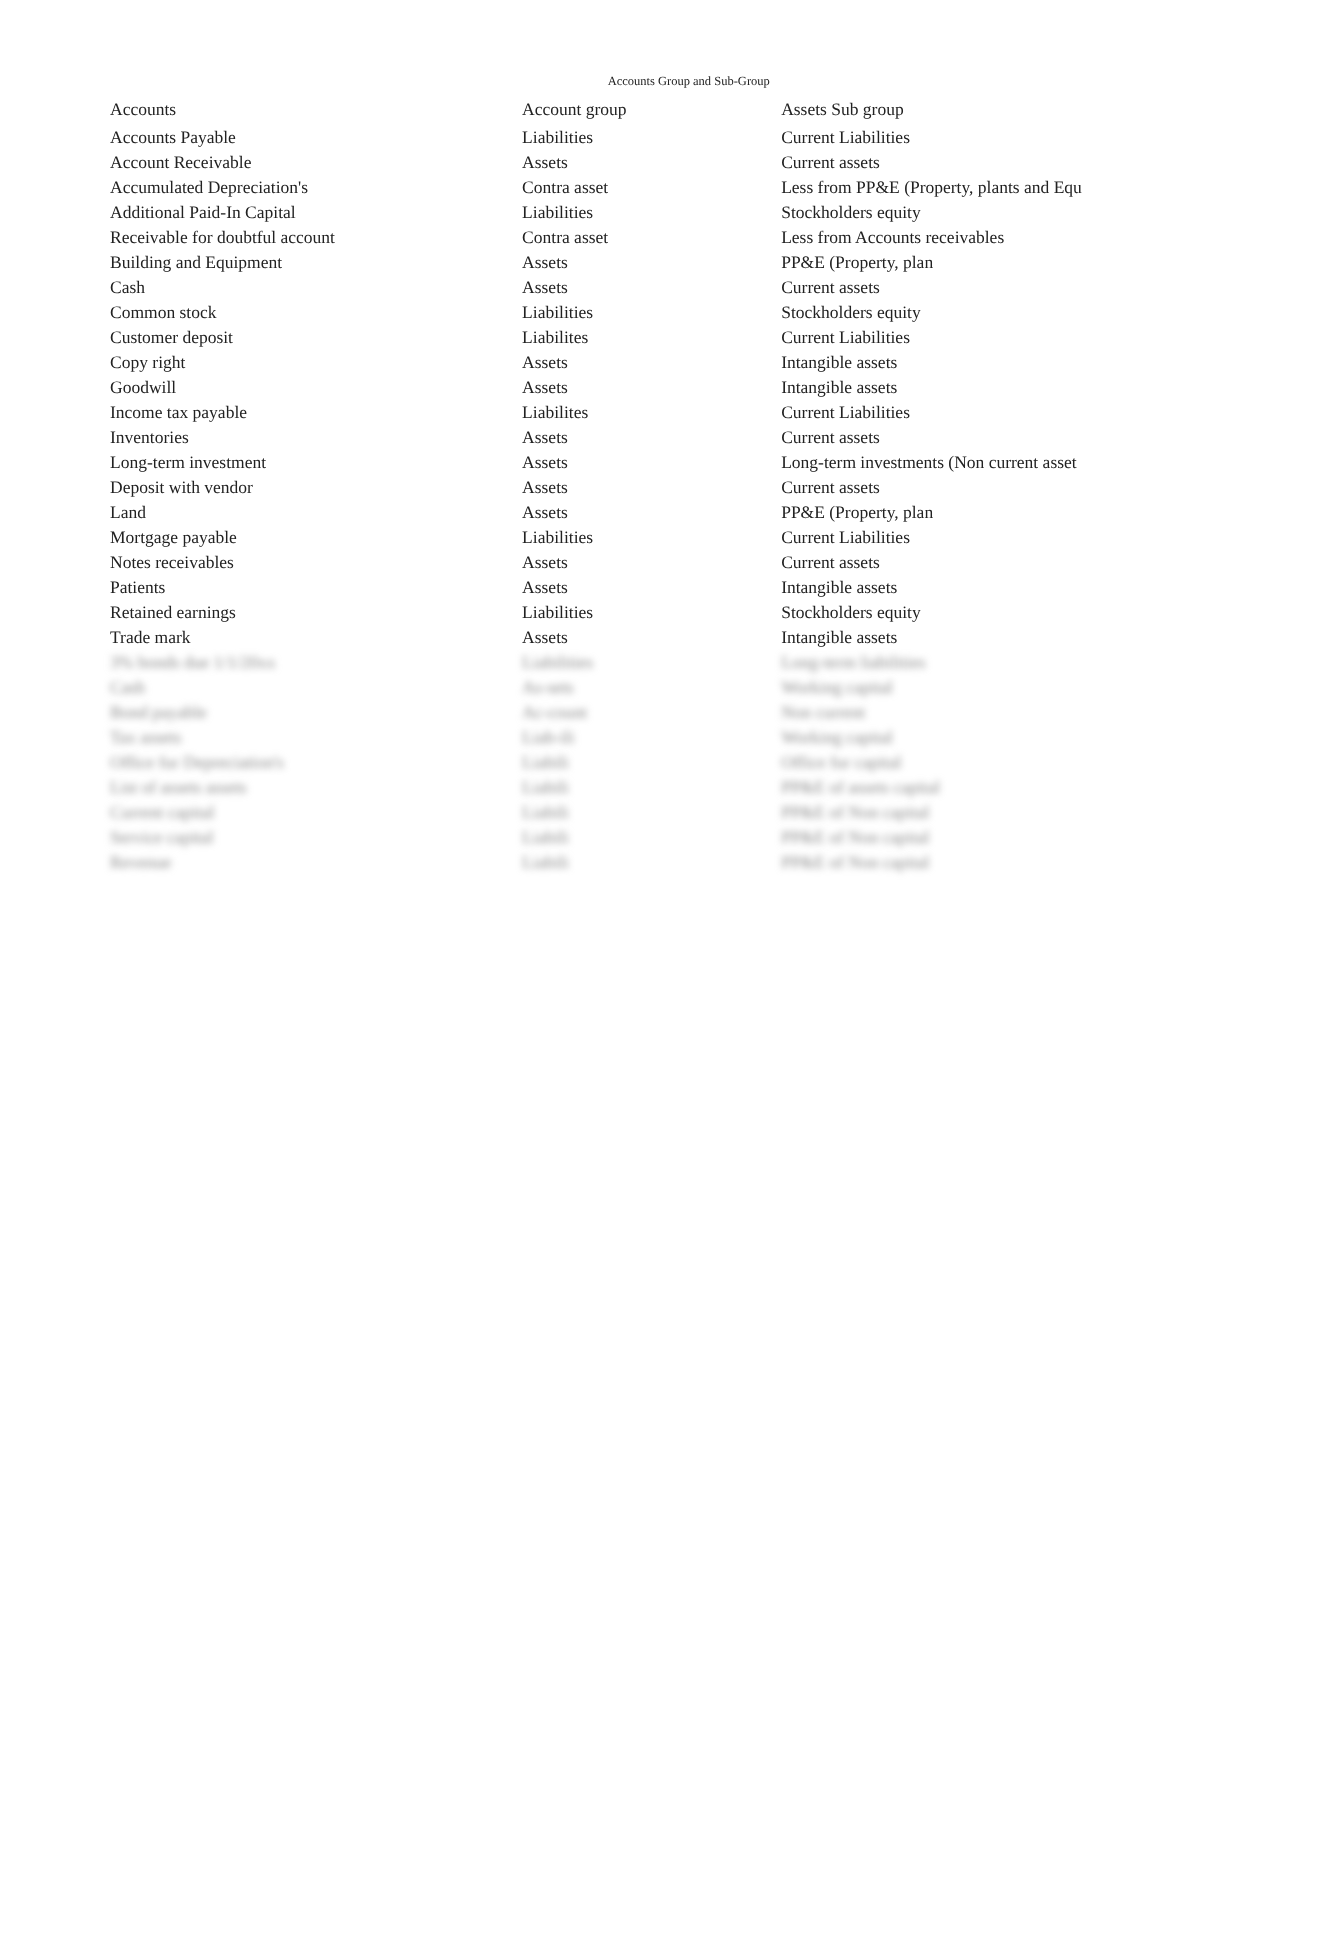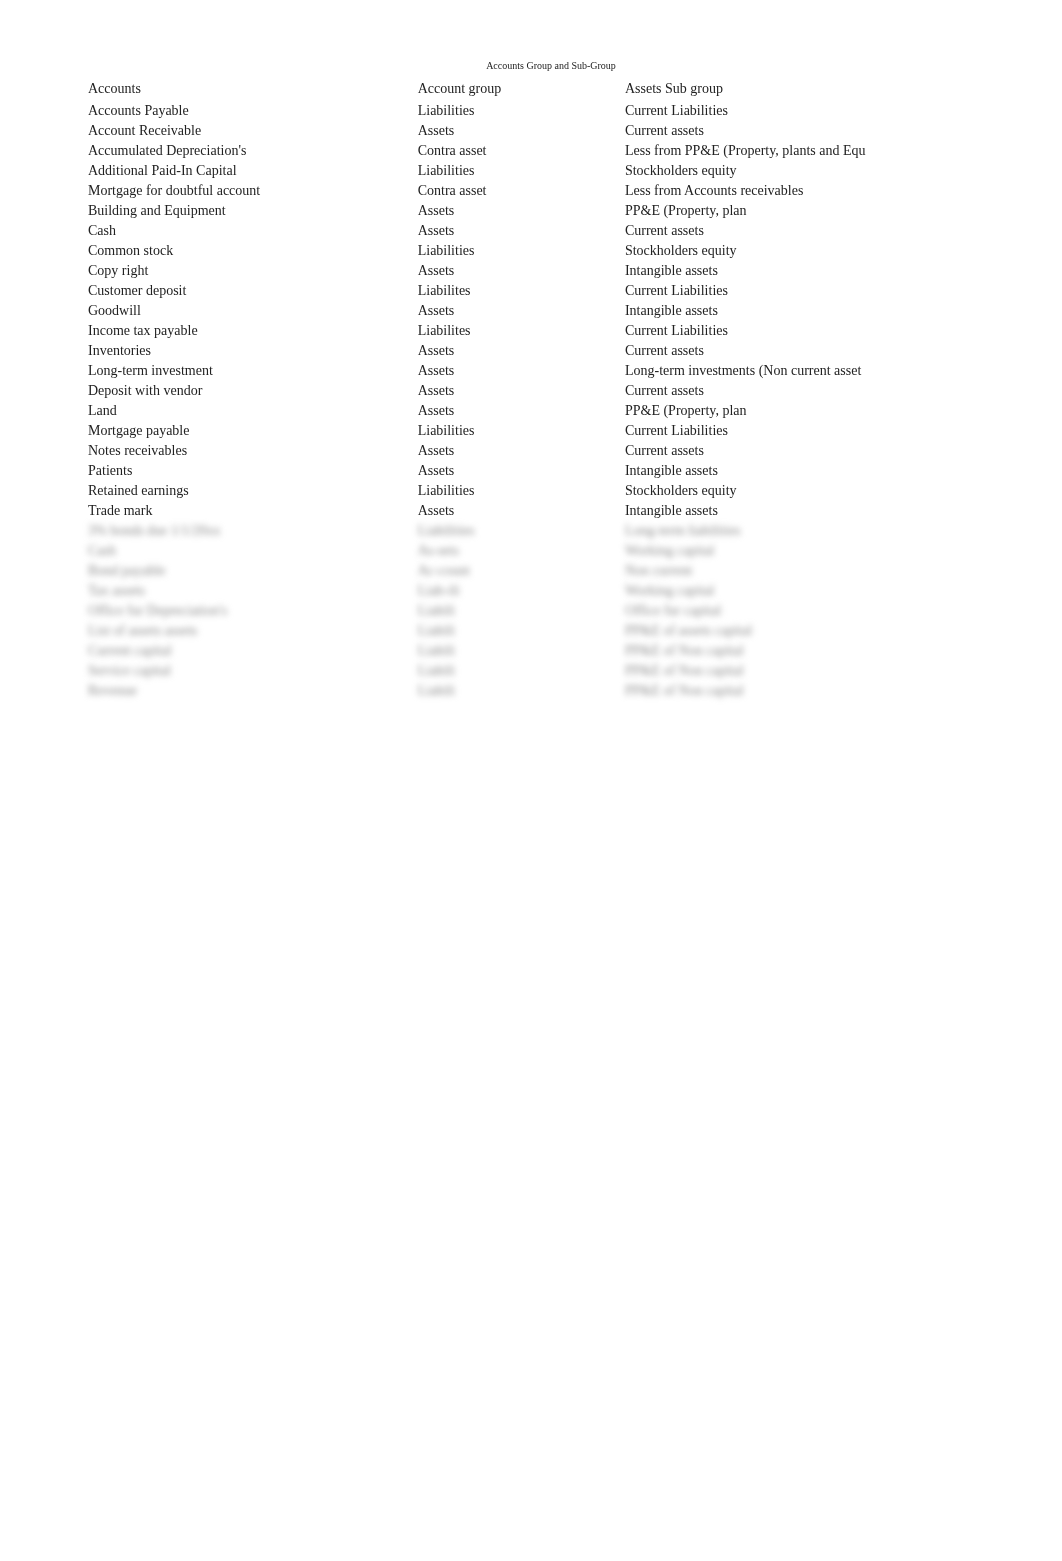--- a/index.html
+++ b/index.html
@@ -100,48 +100,48 @@
         <td class="col-account">Accumulated Depreciation's</td>
         <td class="col-group">Contra asset</td>
         <td class="col-subgroup">Less from PP&amp;E (Property, plants and Equ</td>
       </tr>
       <tr>
         <td class="col-account">Additional Paid-In Capital</td>
         <td class="col-group">Liabilities</td>
         <td class="col-subgroup">Stockholders equity</td>
       </tr>
       <tr>
-        <td class="col-account">Mortgage for doubtful account</td>
+        <td class="col-account">Receivable for doubtful account</td>
         <td class="col-group">Contra asset</td>
         <td class="col-subgroup">Less from Accounts receivables</td>
       </tr>
       <tr>
         <td class="col-account">Building and Equipment</td>
         <td class="col-group">Assets</td>
         <td class="col-subgroup">PP&amp;E (Property, plan</td>
       </tr>
       <tr>
         <td class="col-account">Cash</td>
         <td class="col-group">Assets</td>
         <td class="col-subgroup">Current assets</td>
       </tr>
       <tr>
         <td class="col-account">Common stock</td>
         <td class="col-group">Liabilities</td>
         <td class="col-subgroup">Stockholders equity</td>
       </tr>
       <tr>
-        <td class="col-account">Copy right</td>
-        <td class="col-group">Assets</td>
-        <td class="col-subgroup">Intangible assets</td>
-      </tr>
-      <tr>
         <td class="col-account">Customer deposit</td>
         <td class="col-group">Liabilites</td>
         <td class="col-subgroup">Current Liabilities</td>
+      </tr>
+      <tr>
+        <td class="col-account">Copy right</td>
+        <td class="col-group">Assets</td>
+        <td class="col-subgroup">Intangible assets</td>
       </tr>
       <tr>
         <td class="col-account">Goodwill</td>
         <td class="col-group">Assets</td>
         <td class="col-subgroup">Intangible assets</td>
       </tr>
       <tr>
         <td class="col-account">Income tax payable</td>
         <td class="col-group">Liabilites</td>
         <td class="col-subgroup">Current Liabilities</td>

